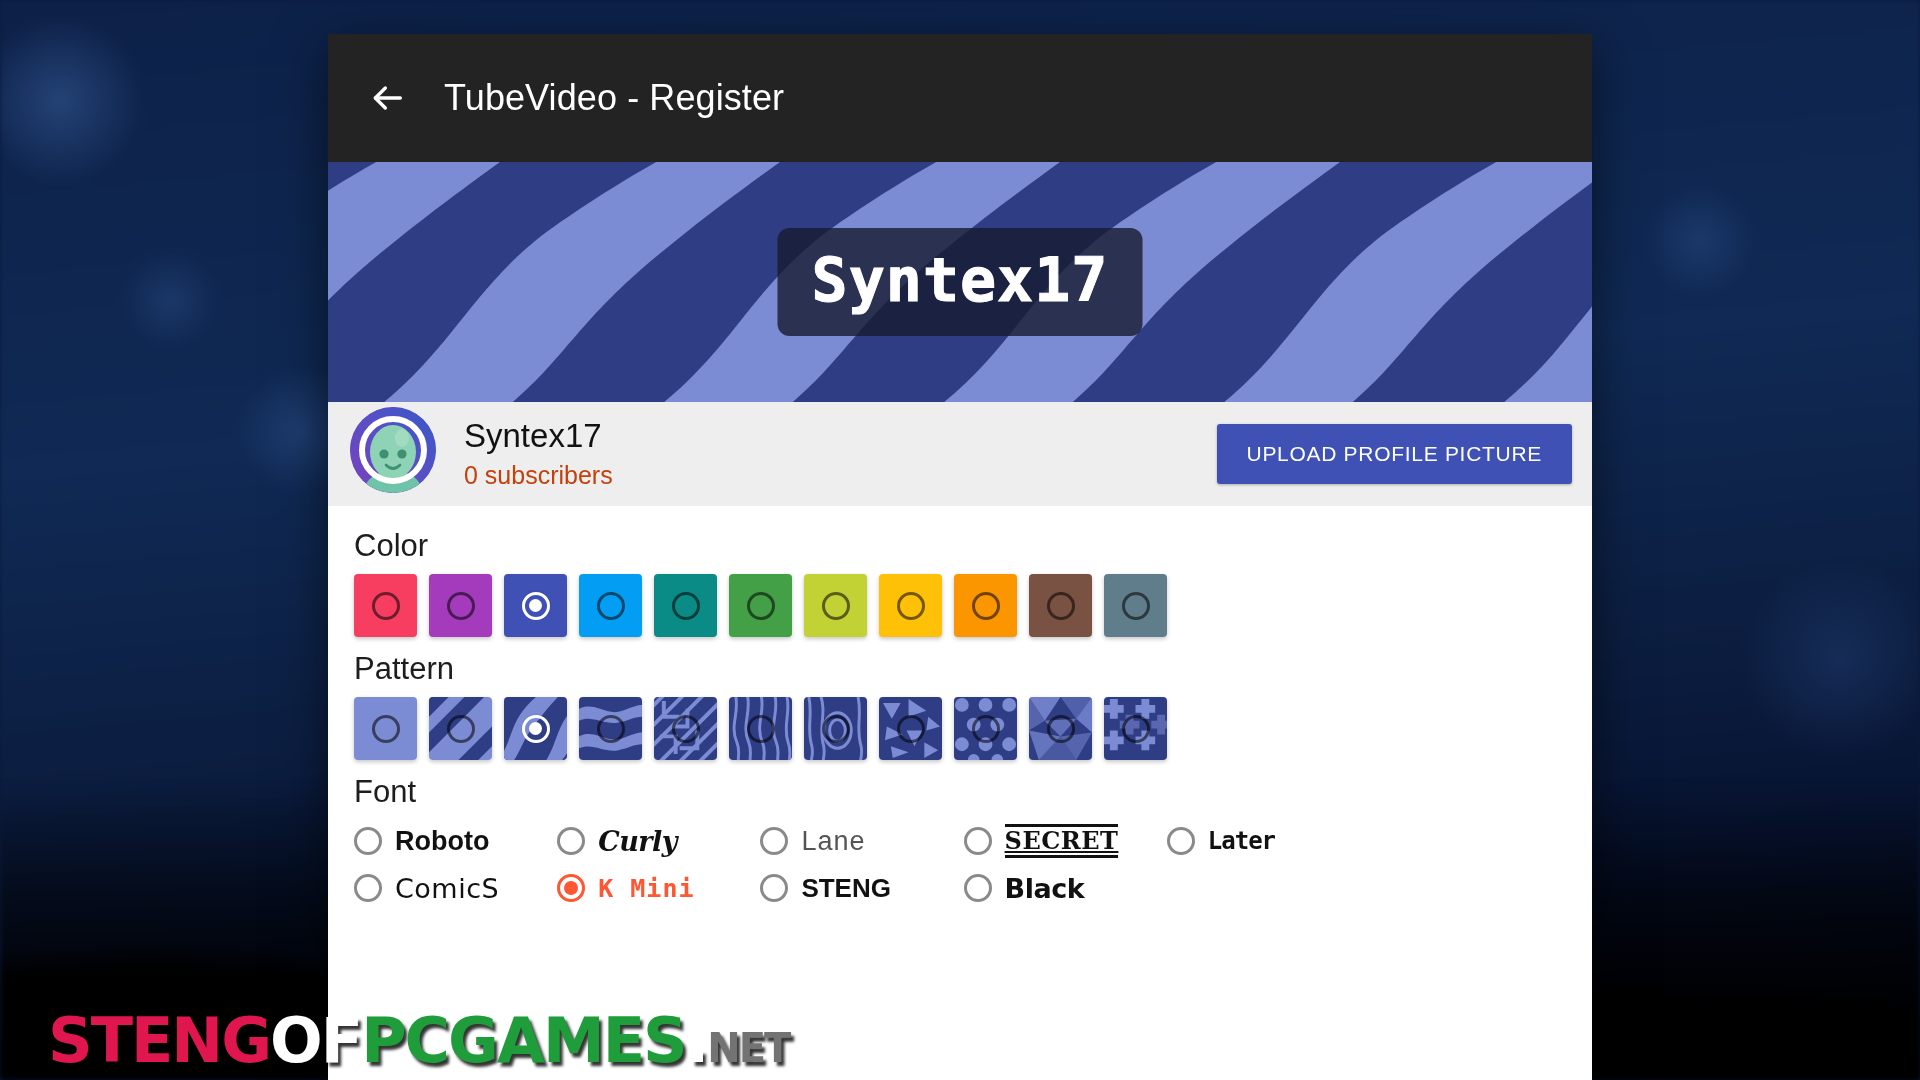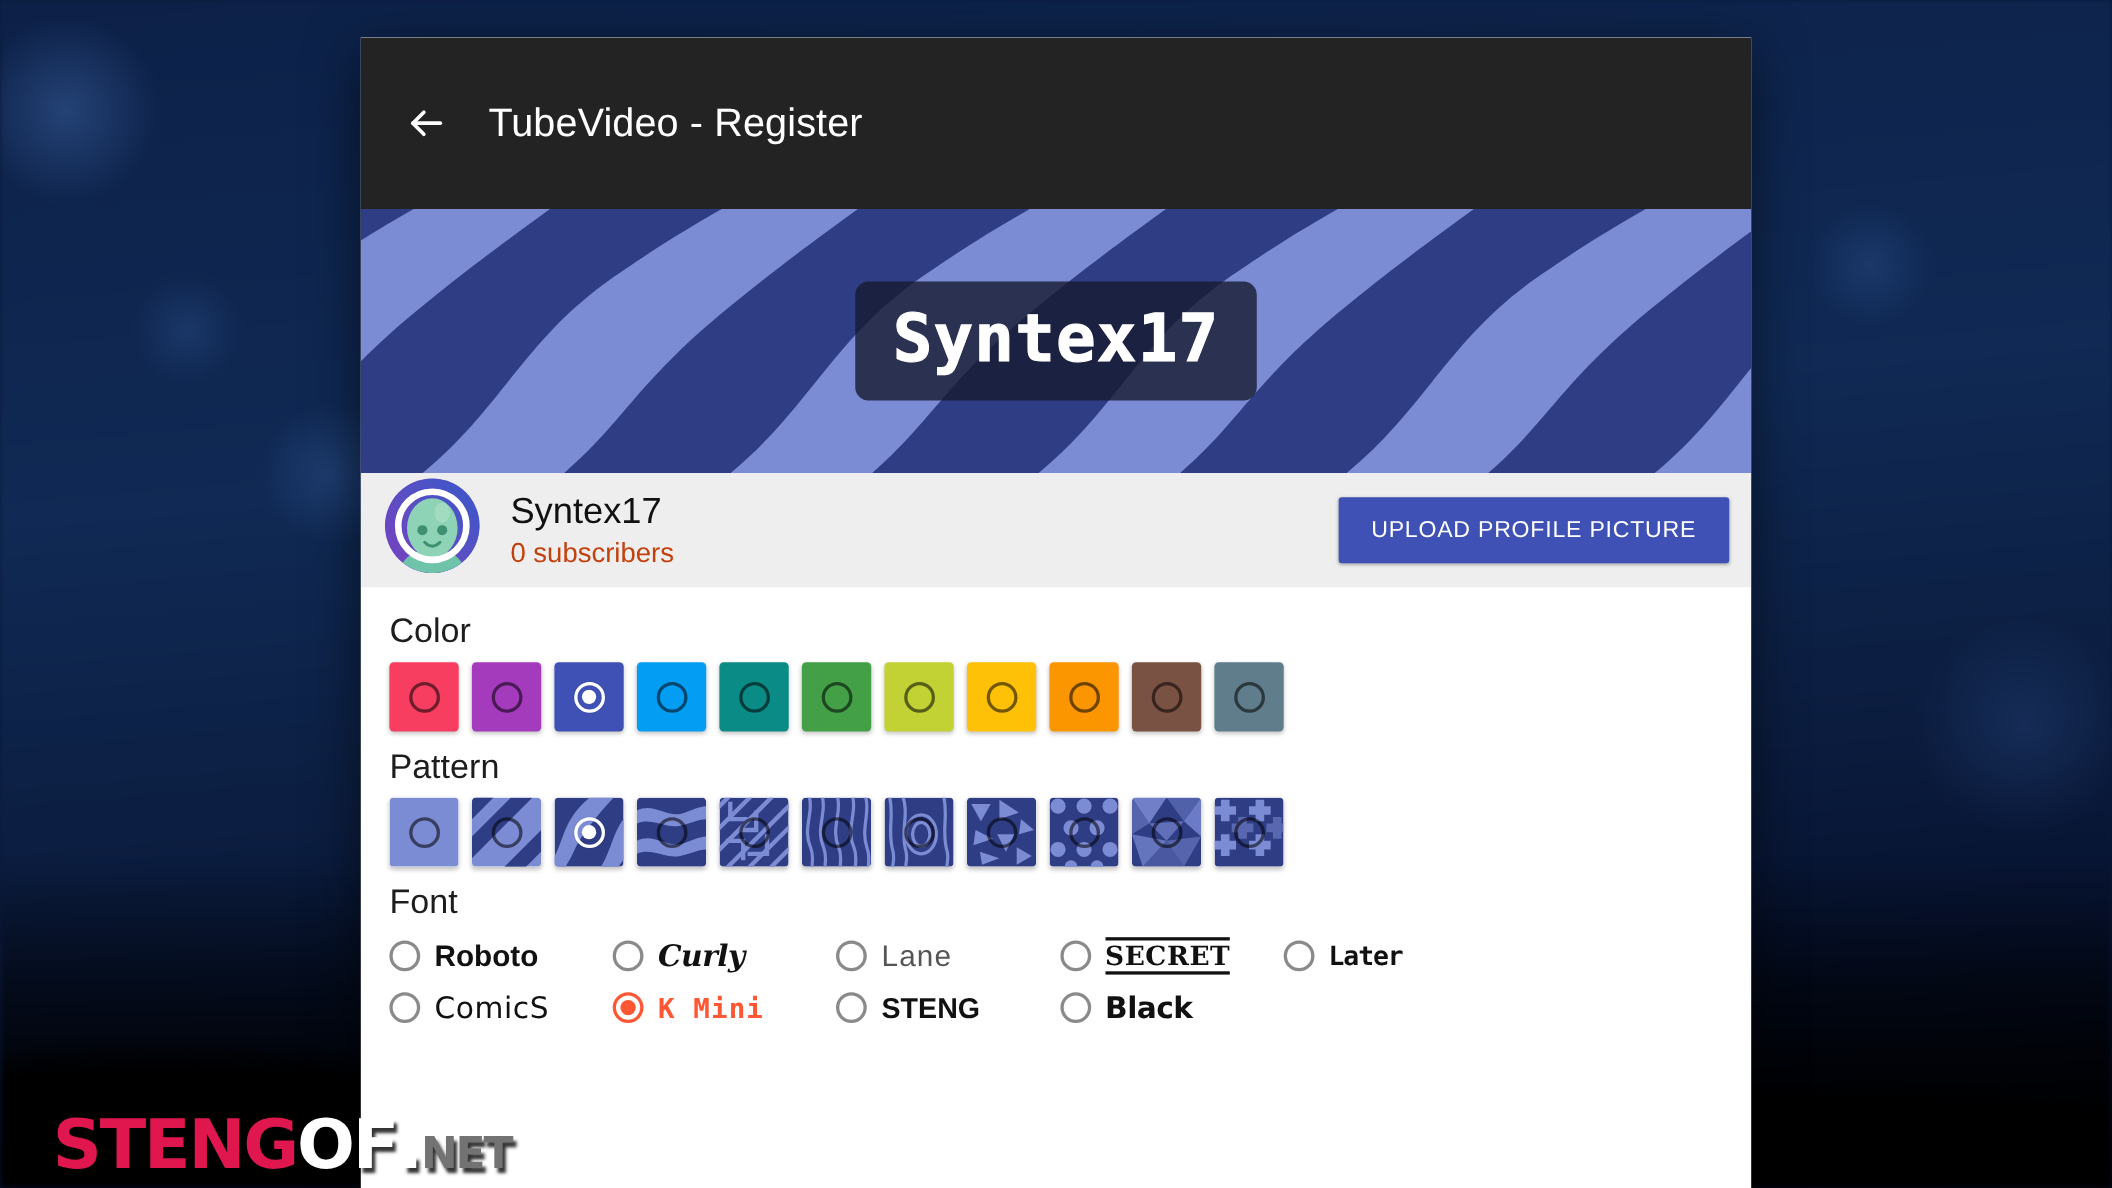--- a/index.html
+++ b/index.html
@@ -39,21 +39,21 @@
     position:absolute;
     left:328px; top:34px;
     width:1264px; height:1046px;
     background:#ffffff;
     box-shadow:0 14px 48px rgba(0,0,0,.55);
     overflow:hidden;
   }
 
   
   #appbar {
-    height:156px; background:#232323;
+    height:128px; background:#232323;
     display:flex; align-items:center; padding:0 0 0 32px;
   }
   #back-arrow {
     width:54px; height:54px; flex:none;
     display:flex; align-items:center; justify-content:center;
     cursor:pointer;
   }
   #back-arrow svg { display:block; }
   #appbar-title {
     color:#fff; font-size:36px; font-weight:400;
@@ -174,21 +174,21 @@
     border-radius:50%; background:#ff5733;
   }
   .font-label { font-size:27px; color:#111; line-height:1; white-space:nowrap; }
 
   
   .f-roboto  { font-family:"Liberation Sans", sans-serif; font-weight:700; letter-spacing:0px; }
   .f-curly   { font-family:"DejaVu Serif", serif; font-style:italic; font-weight:700; letter-spacing:-.5px; }
   .f-lane    { font-family:"Liberation Sans", sans-serif; font-weight:300; color:#555; letter-spacing:1px; }
   .f-secret  { font-family:"DejaVu Serif", serif; font-weight:700; font-size:24px;
                border-top:3px solid #111; border-bottom:3px solid #111; padding:2px 0;
-               letter-spacing:.5px; }
+               letter-spacing:.5px;text-decoration:underline; }
   .f-later   { font-family:"DejaVu Sans Mono", monospace; font-weight:700; font-size:24px; letter-spacing:-1px; }
   .f-comics  { font-family:"DejaVu Sans", sans-serif; font-weight:400; letter-spacing:.5px; }
   .f-kmini   { font-family:"DejaVu Sans Mono", monospace; font-weight:700; color:#ff5733;
                font-size:25px; letter-spacing:1px; }
   .f-steng   { font-family:"Liberation Sans Narrow","Liberation Sans", sans-serif;
                font-weight:700; font-size:26px; letter-spacing:0px; }
   .f-black   { font-family:"DejaVu Sans", sans-serif; font-weight:700; font-size:27px; letter-spacing:-.5px; }
 
   #register-button {
     position:absolute; right:26px; bottom:28px;
@@ -500,15 +500,16 @@
           <span class="font-label f-black">Black</span>
         </div>
       </div>
 
   </div>
 </div>
 
 <div id="watermark">
   <span id="wm-world">STENG</span>
   <span id="wm-of">OF</span>
+  <span id="wm-pcgames">PCGAMES</span>
   <span id="wm-dot">.</span>
   <span id="wm-net">NET</span>
 </div>
 
 </body></html>

